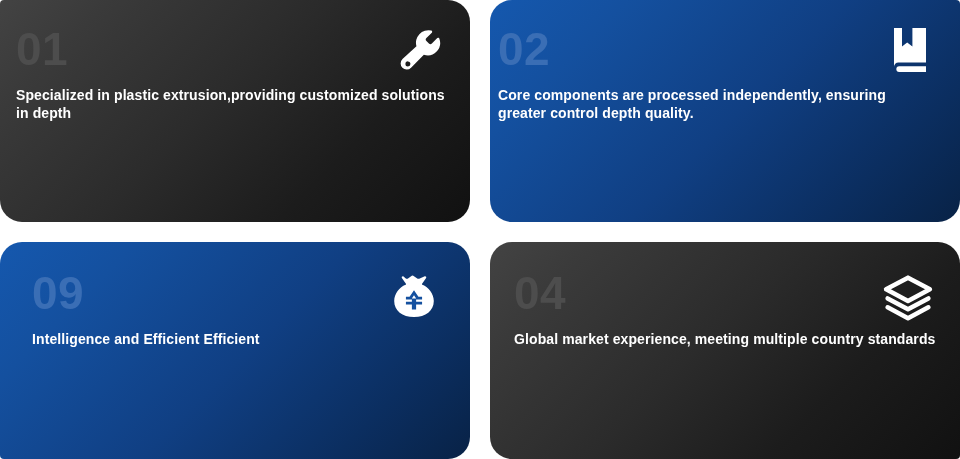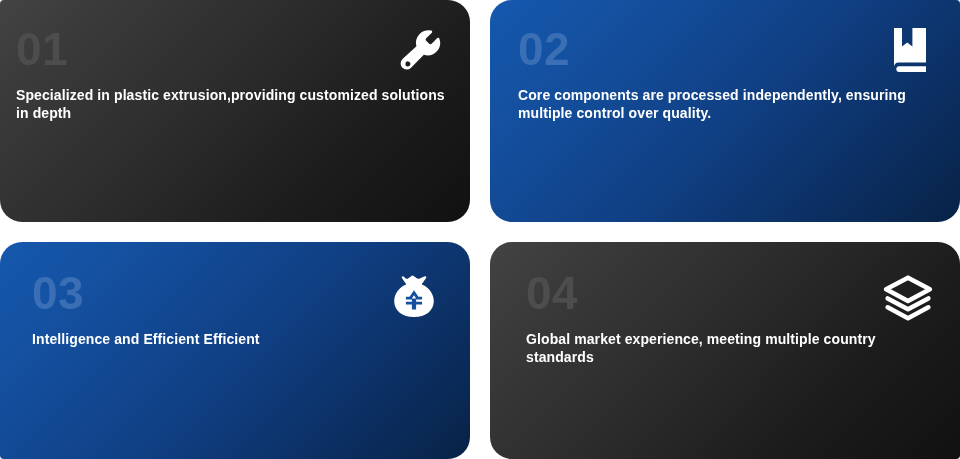--- a/index.html
+++ b/index.html
@@ -45,22 +45,22 @@
     background: linear-gradient(135deg, #1558ae 0%, #14509f 20%, #103f83 52%, #0b2e60 80%, #082246 100%);
   }
 
   
   .card-1 { border-radius: 4px 22px 22px 22px; }
   .card-2 { border-radius: 22px 4px 22px 22px; }
   .card-3 { border-radius: 22px 22px 22px 4px; }
   .card-4 { border-radius: 22px 22px 4px 22px; }
 
   .card-3 { padding-left: 32px; padding-top: 28px; }
-  .card-4 { padding-left: 36px; padding-top: 28px; }
-  .card-2 { padding-left: 28px; }
+  .card-4 { padding-left: 24px; padding-top: 28px; }
+  .card-2 { padding-left: 8px; }
 
   .card-number {
     font-size: 46px;
     font-weight: 700;
     line-height: 1;
     letter-spacing: 0.5px;
     margin: 0 0 14px 0;
     user-select: none;
   }
   .dark .card-number { color: #4d4d4d; }
@@ -104,31 +104,31 @@
     <p class="card-text">Specialized in plastic extrusion,providing customized solutions in depth</p>
     <span class="card-icon">
       <svg width="50" height="50" viewBox="0 0 24 24" fill="#ffffff" aria-hidden="true">
         <path d="M21.3 5.6a.6.6 0 0 0-1-.27l-2.6 2.6a1 1 0 0 1-1.42 0l-1.2-1.2a1 1 0 0 1 0-1.42l2.6-2.6a.6.6 0 0 0-.28-1 6 6 0 0 0-7.1 7.53L3.6 15.4a2.9 2.9 0 1 0 4.1 4.1l6.15-6.15a6 6 0 0 0 7.45-7.75zM6.2 18.9a1.2 1.2 0 1 1 0-2.4 1.2 1.2 0 0 1 0 2.4z"></path>
       </svg>
     </span>
   </div>
 
   <div class="card blue card-2">
     <div class="card-number">02</div>
-    <p class="card-text">Core components are processed independently, ensuring multiple control over quality.</p>
+    <p class="card-text">Core components are processed independently, ensuring greater control depth quality.</p>
     <span class="card-icon">
       <svg width="48" height="50" viewBox="0 0 24 25" fill="#ffffff" aria-hidden="true">
         <path d="M4 1.5h4v9.2l2.6-2 2.6 2V1.5h6.8v17.2H6.2a2.2 2.2 0 0 0-2.2 2.2V1.5z"></path>
         <path d="M6.6 20.6H20V23.5H6.6a1.45 1.45 0 0 1 0-2.9z"></path>
       </svg>
     </span>
   </div>
 
   <div class="card blue card-3">
-    <div class="card-number">03</div>
+    <div class="card-number">09</div>
     <p class="card-text">Intelligence and Efficient Efficient</p>
     <span class="card-icon">
       <svg width="50" height="52" viewBox="0 0 26 27" aria-hidden="true">
         <path fill="#ffffff" d="M7.4 1.2c-.5-.2-1 .4-.7.8l2.1 3c.15.2.06.5-.2.6-3.1 1.3-5.9 4.6-5.9 8.4 0 5 4.2 8.4 10.3 8.4s10.3-3.4 10.3-8.4c0-3.8-2.8-7.1-5.9-8.4-.26-.1-.35-.4-.2-.6l2.1-3c.3-.4-.2-1-.7-.8l-2.9 1.2a1 1 0 0 1-.8 0L12.6 0.9a1 1 0 0 0-.75 0L9.7 2.4a1 1 0 0 1-.8 0L7.4 1.2z"></path>
         <path fill="#14509f" d="M13 8.4l2.3 3.4h1.9v1.45h-3.1v1.1h3.1v1.45h-3.1v2.6h-2.2v-2.6H8.8v-1.45h3.1v-1.1H8.8V11.8h1.9L13 8.4zm0 2.6l-1.15 1.75h2.3L13 11z"></path>
       </svg>
     </span>
   </div>
 
   <div class="card dark card-4">

